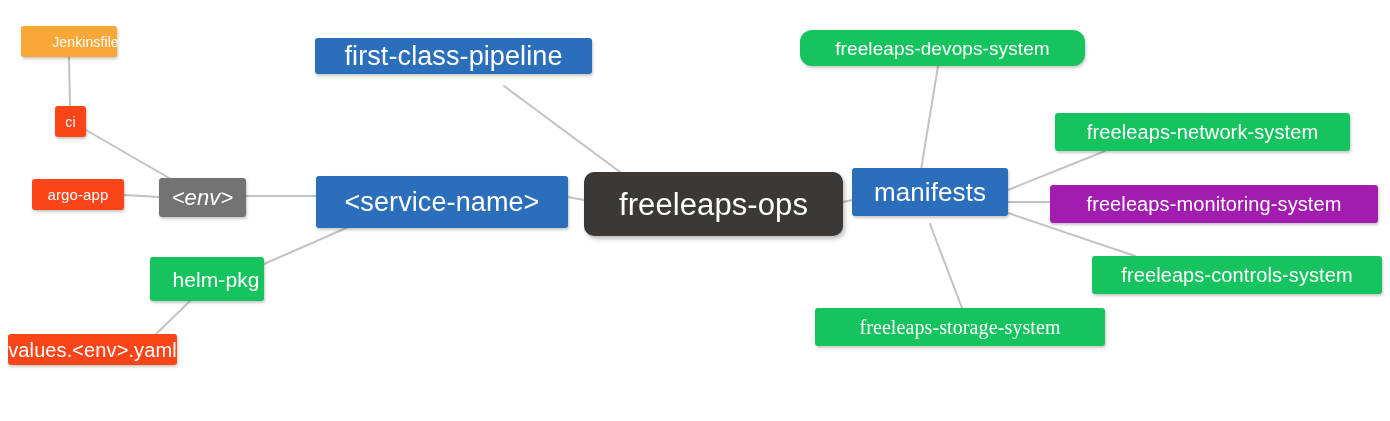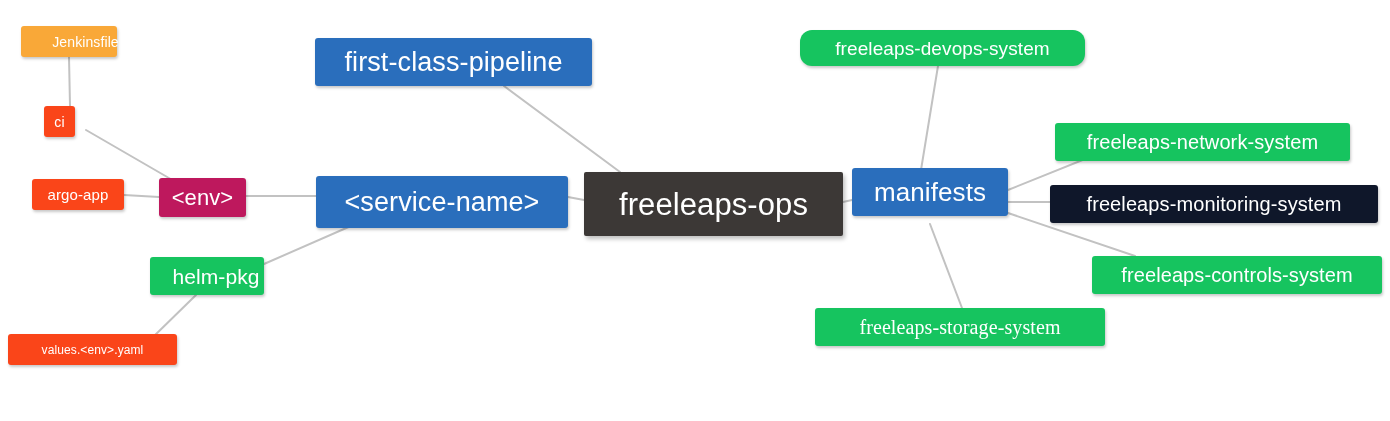--- a/index.html
+++ b/index.html
@@ -39,21 +39,21 @@
     justify-content: center;
     color: #ffffff;
     border-radius: 3px;
     white-space: nowrap;
     line-height: 1;
     box-shadow: 1px 2px 3px rgba(0,0,0,0.22);
     padding: 0 10px;
     letter-spacing: 0.1px;
   }
   .node-root {
-    border-radius: 2px;
+    border-radius: 10px;
     box-shadow: 2px 3px 4px rgba(0,0,0,0.25);
   }
 </style>
 </head>
 <body>
 
 <div id="mindmap-canvas">
   <svg id="edge-layer" viewBox="0 0 1390 421">
       <line x1="69" y1="57" x2="70" y2="106" stroke="#c2c2c2" stroke-width="2" stroke-linecap="round"></line>
       <line x1="86" y1="130" x2="200" y2="196" stroke="#c2c2c2" stroke-width="2" stroke-linecap="round"></line>
@@ -67,54 +67,54 @@
       <line x1="920" y1="176" x2="938" y2="66" stroke="#c2c2c2" stroke-width="2" stroke-linecap="round"></line>
       <line x1="1008" y1="190" x2="1105" y2="151" stroke="#c2c2c2" stroke-width="2" stroke-linecap="round"></line>
       <line x1="1008" y1="202" x2="1050" y2="202" stroke="#c2c2c2" stroke-width="2" stroke-linecap="round"></line>
       <line x1="1008" y1="213" x2="1135" y2="256" stroke="#c2c2c2" stroke-width="2" stroke-linecap="round"></line>
       <line x1="930" y1="224" x2="962" y2="308" stroke="#c2c2c2" stroke-width="2" stroke-linecap="round"></line>
     </svg>
   <div id="node-layer">
       <div class="node" style="left: 21px; top: 26px; width: 96px; height: 31px; background: rgb(249, 168, 56); font-size: 14px; padding-left: 43px;">
         <span>Jenkinsfile</span>
       </div>
-      <div class="node" style="left: 44px; top: 106px; width: 31px; height: 31px; background: rgb(250, 69, 25); font-size: 14px;">
+      <div class="node" style="left: 55px; top: 106px; width: 31px; height: 31px; background: rgb(250, 69, 25); font-size: 14px;">
         <span>ci</span>
       </div>
       <div class="node" style="left: 32px; top: 179px; width: 92px; height: 31px; background: rgb(250, 69, 25); font-size: 15px;">
         <span>argo-app</span>
       </div>
-      <div class="node" style="left: 159px; top: 178px; width: 87px; height: 39px; background: #be185d; font-size: 22px;">
+      <div class="node" style="left: 159px; top: 178px; width: 87px; height: 39px; background: #737373; font-size: 22px; font-style: italic;">
         <span>&lt;env&gt;</span>
       </div>
-      <div class="node" style="left: 150px; top: 257px; width: 114px; height: 38px; background: rgb(22, 196, 95); font-size: 21px; padding-left: 28px;">
+      <div class="node" style="left: 150px; top: 257px; width: 114px; height: 44px; background: rgb(22, 196, 95); font-size: 21px; padding-left: 28px;">
         <span>helm-pkg</span>
       </div>
-      <div class="node" style="left: 8px; top: 334px; width: 169px; height: 31px; background: rgb(250, 69, 25); font-size: 12px;">
+      <div class="node" style="left: 8px; top: 334px; width: 169px; height: 31px; background: rgb(250, 69, 25); font-size: 20px;">
         <span>values.&lt;env&gt;.yaml</span>
       </div>
-      <div class="node" style="left: 315px; top: 38px; width: 277px; height: 48px; background: rgb(42, 110, 188); font-size: 27px;">
+      <div class="node" style="left: 315px; top: 38px; width: 277px; height: 36px; background: rgb(42, 110, 188); font-size: 27px;">
         <span>first-class-pipeline</span>
       </div>
       <div class="node" style="left: 316px; top: 176px; width: 252px; height: 52px; background: rgb(42, 110, 188); font-size: 27px;">
         <span>&lt;service-name&gt;</span>
       </div>
       <div class="node node-root" style="left: 584px; top: 172px; width: 259px; height: 64px; background: rgb(60, 56, 54); font-size: 31px;">
         <span>freeleaps-ops</span>
       </div>
       <div class="node" style="left: 852px; top: 168px; width: 156px; height: 48px; background: rgb(42, 110, 188); font-size: 26px;">
         <span>manifests</span>
       </div>
       <div class="node" style="left: 800px; top: 30px; width: 285px; height: 36px; background: rgb(22, 196, 95); font-size: 19px; border-radius: 12px;">
         <span>freeleaps-devops-system</span>
       </div>
-      <div class="node" style="left: 1055px; top: 123px; width: 295px; height: 38px; background: rgb(22, 196, 95); font-size: 20px;">
+      <div class="node" style="left: 1055px; top: 113px; width: 295px; height: 38px; background: rgb(22, 196, 95); font-size: 20px;">
         <span>freeleaps-network-system</span>
       </div>
-      <div class="node" style="left: 1050px; top: 185px; width: 328px; height: 38px; background: #0f172a; font-size: 20px;">
+      <div class="node" style="left: 1050px; top: 185px; width: 328px; height: 38px; background: #a21caf; font-size: 20px;">
         <span>freeleaps-monitoring-system</span>
       </div>
       <div class="node" style="left: 1062px; top: 256px; width: 290px; height: 38px; background: rgb(22, 196, 95); font-size: 20px; margin-left: 30px;">
         <span>freeleaps-controls-system</span>
       </div>
       <div class="node" style="left: 815px; top: 308px; width: 290px; height: 38px; background: rgb(22, 196, 95); font-size: 20px; font-family: Liberation Serif, serif;">
         <span>freeleaps-storage-system</span>
       </div>
     </div>
 </div>

